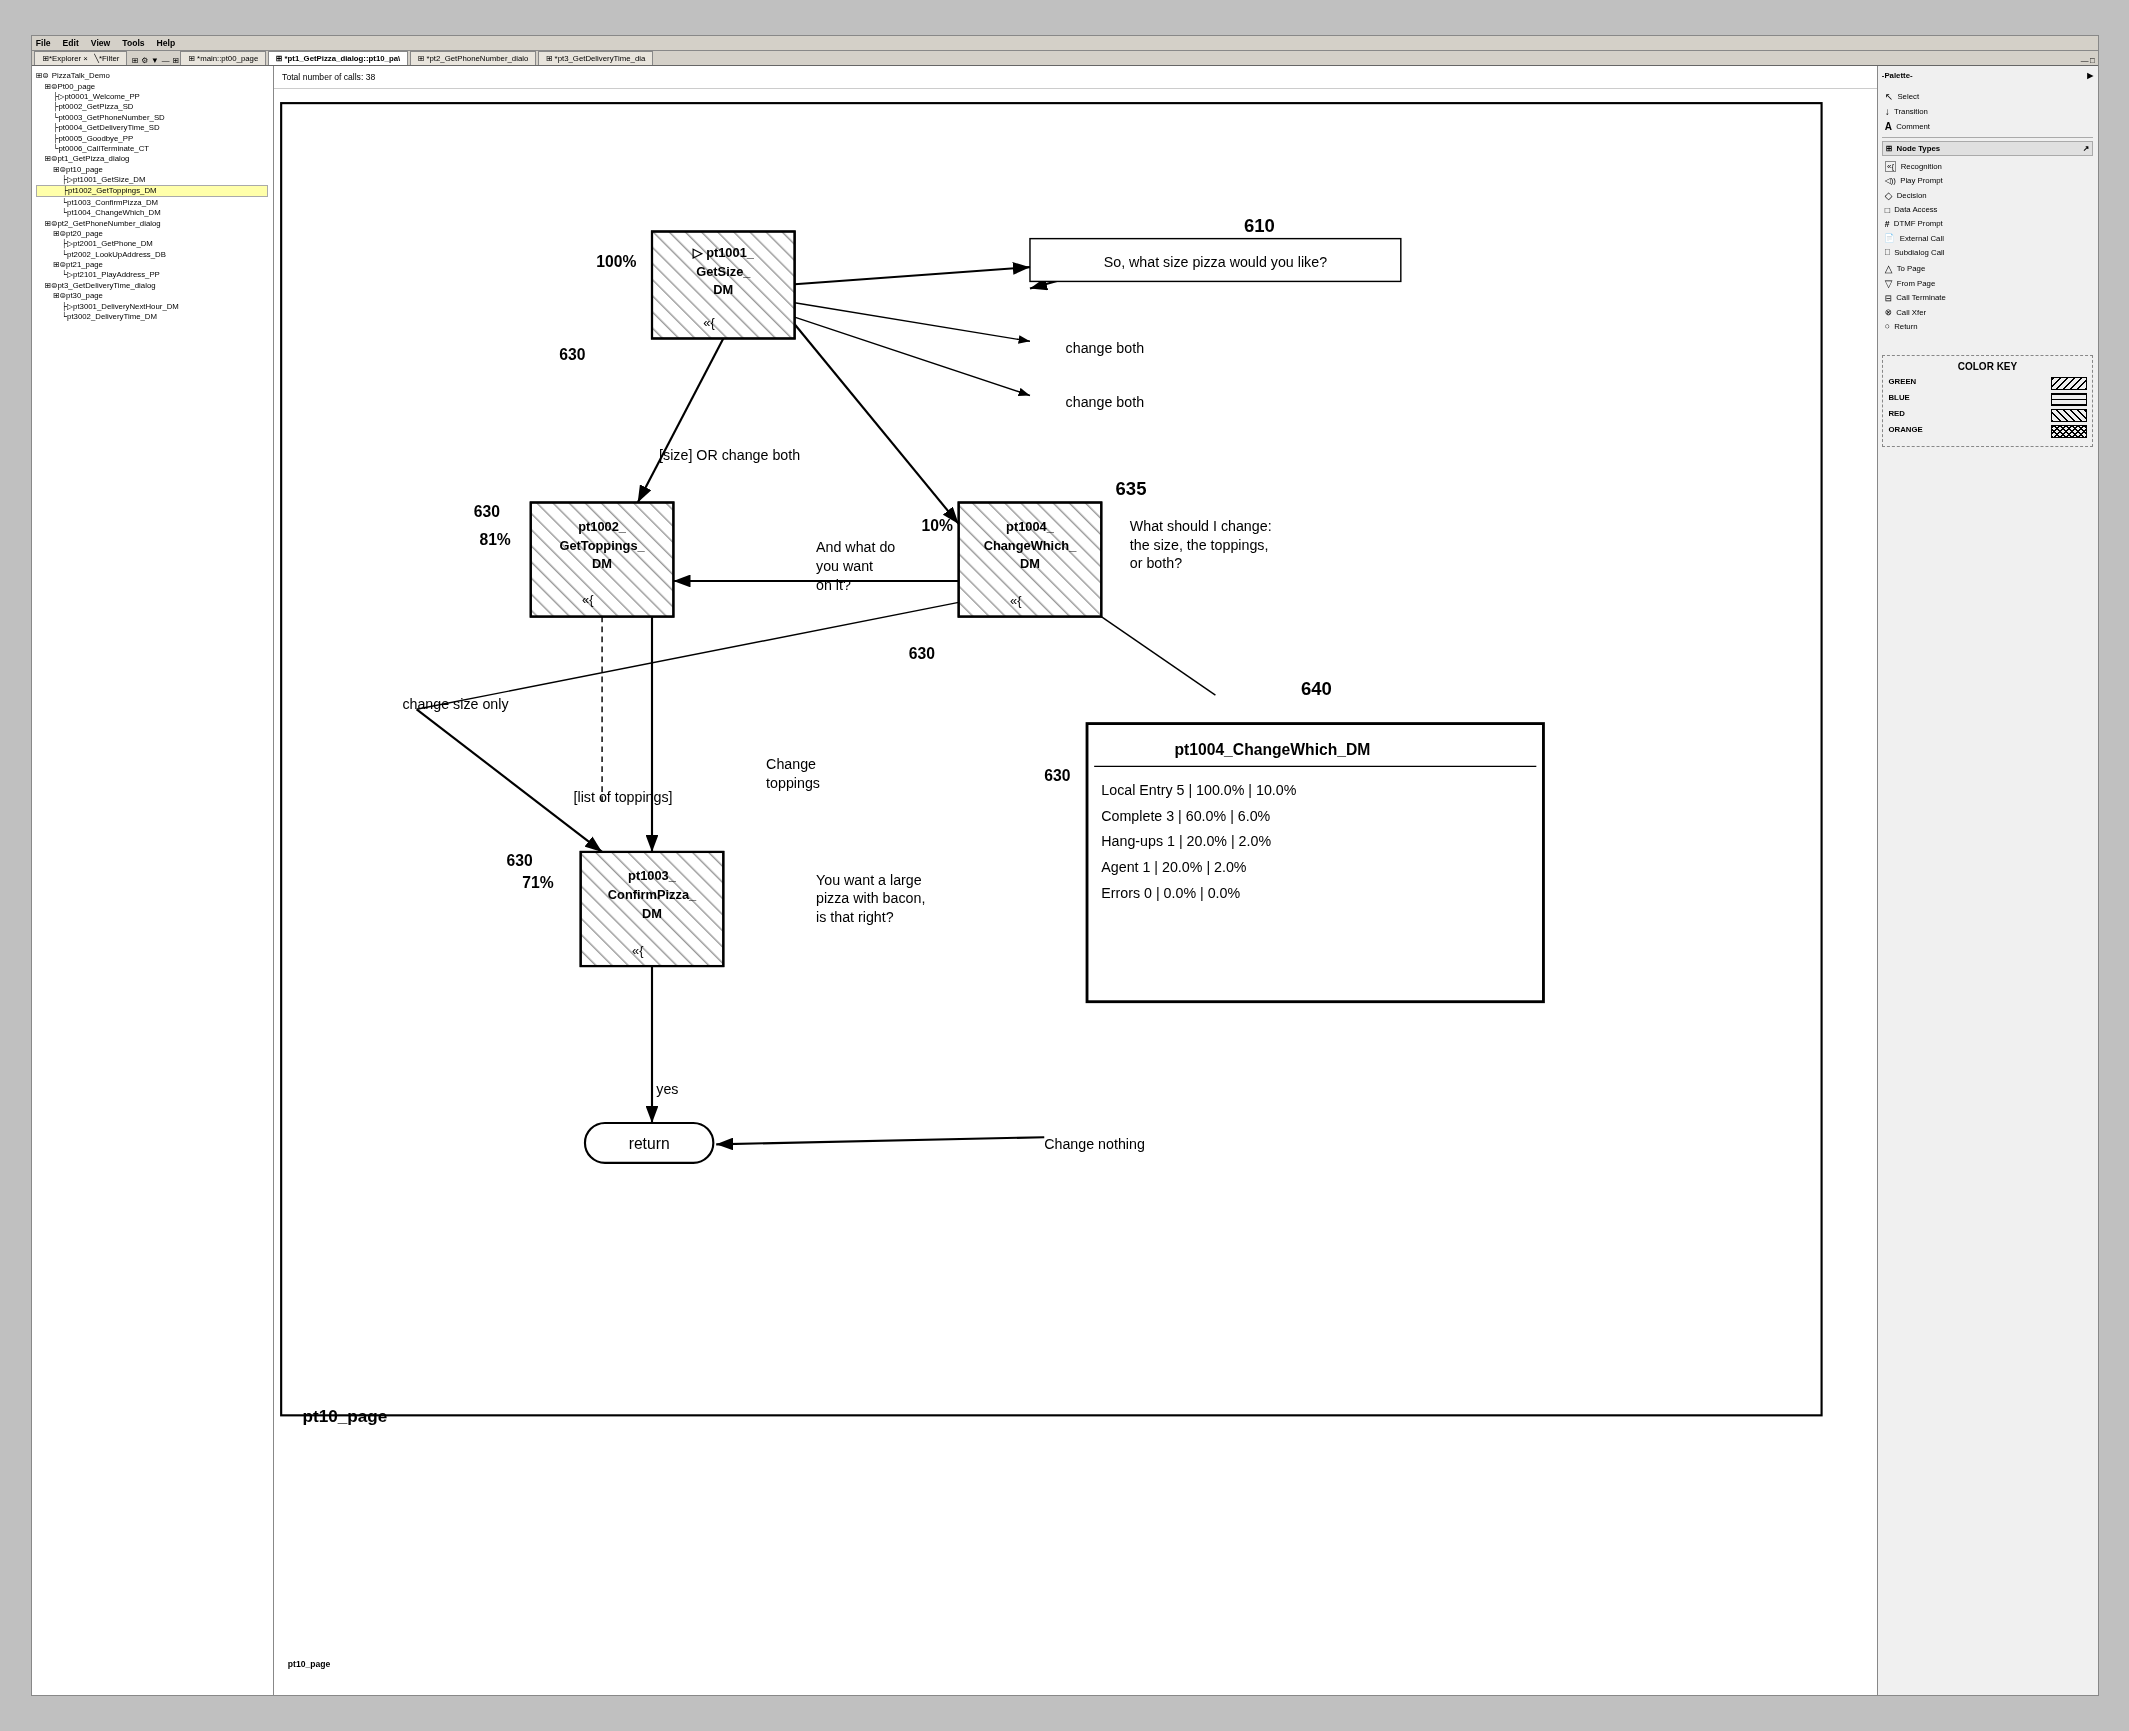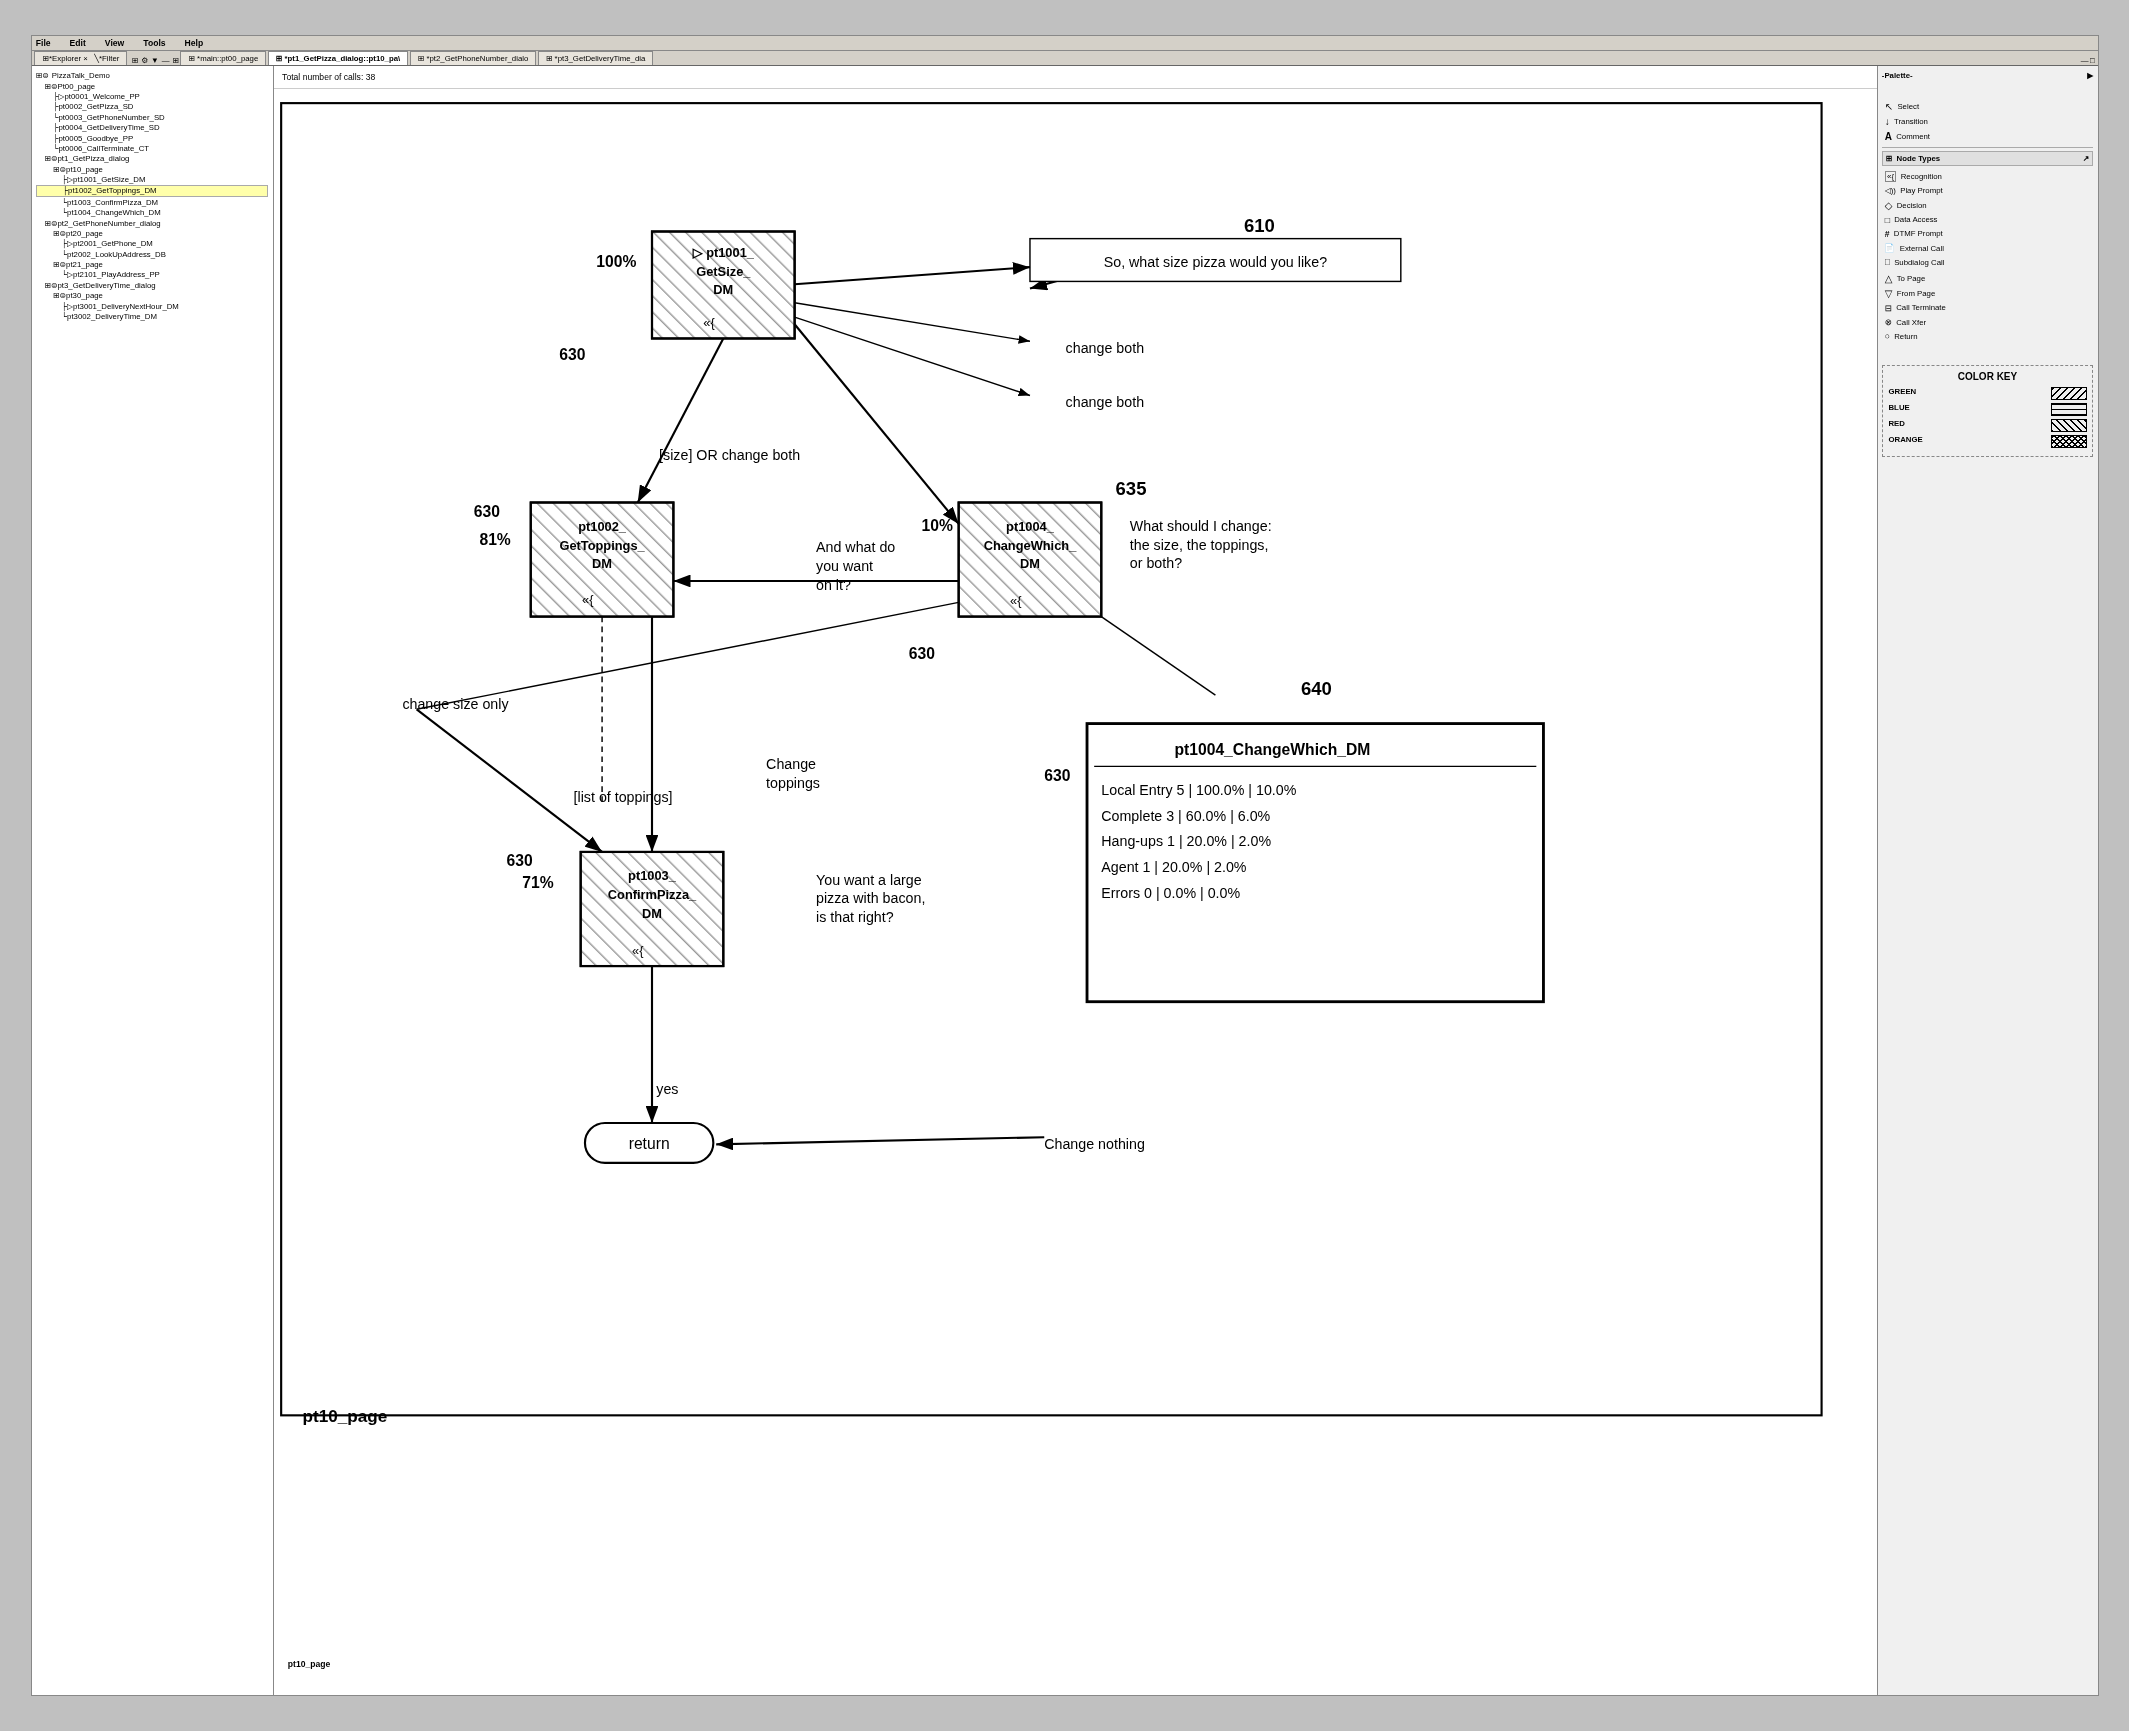--- a/index.html
+++ b/index.html
@@ -20,21 +20,21 @@
       height: 1661px;
       display: flex;
       flex-direction: column;
     }
     .title-bar {
       background: #d4d0c8;
       border-bottom: 0.7px solid #888;
       padding: 2.1px 4.3px;
       display: flex;
       align-items: center;
-      gap: 19px;
+      gap: 12px;
       font-size: 8.6px;
       font-weight: bold;
     }
     .tab-bar {
       background: #d4d0c8;
       border-bottom: 1.4px solid #666;
       display: flex;
       align-items: flex-end;
       padding: 0 2.9px;
       gap: 1.4px;
@@ -98,21 +98,21 @@
       min-width: 221px;
       background: #f0f0f0;
       border-left: 1.4px solid #888;
       padding: 4.3px;
       font-size: 7.8px;
     }
     .palette-header {
       display: flex;
       justify-content: space-between;
       align-items: center;
-      margin-bottom: 19px;
+      margin-bottom: 9px;
       font-weight: bold;
       gap: 30px;
     }
     .palette-item {
       display: flex;
       align-items: center;
       padding: 2.1px 2.9px;
       gap: 4.3px;
       cursor: pointer;
     }

